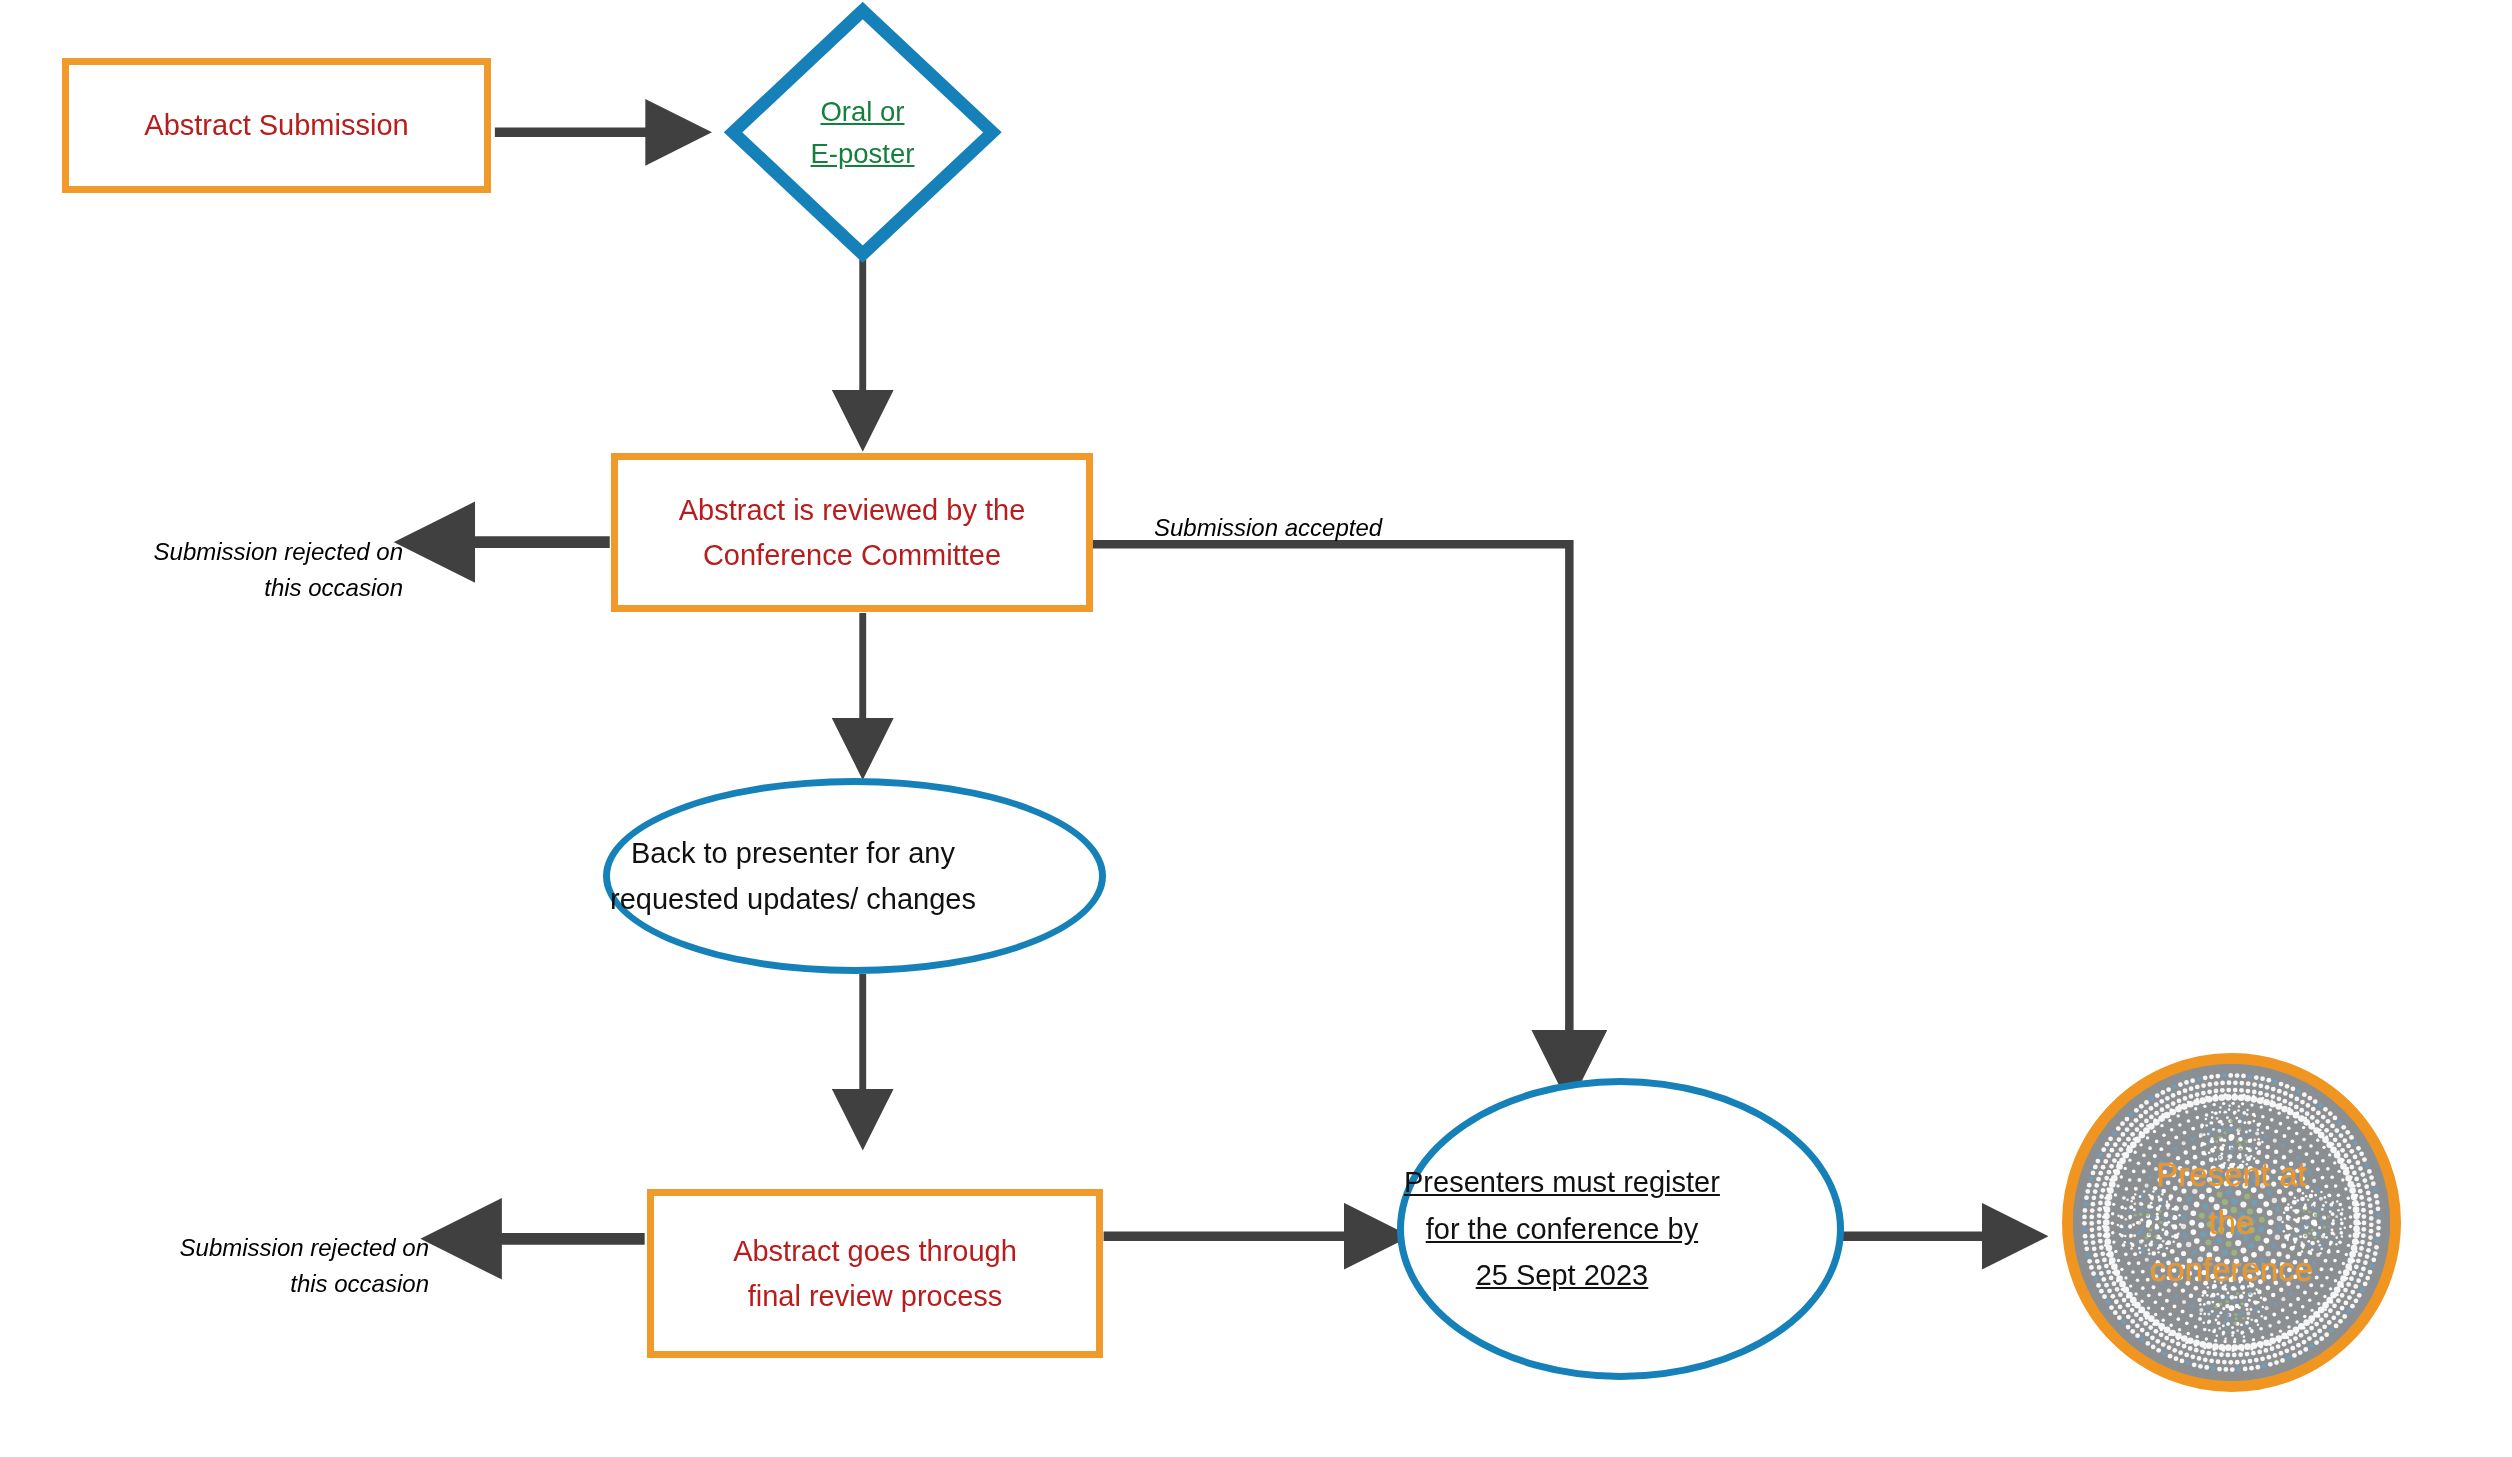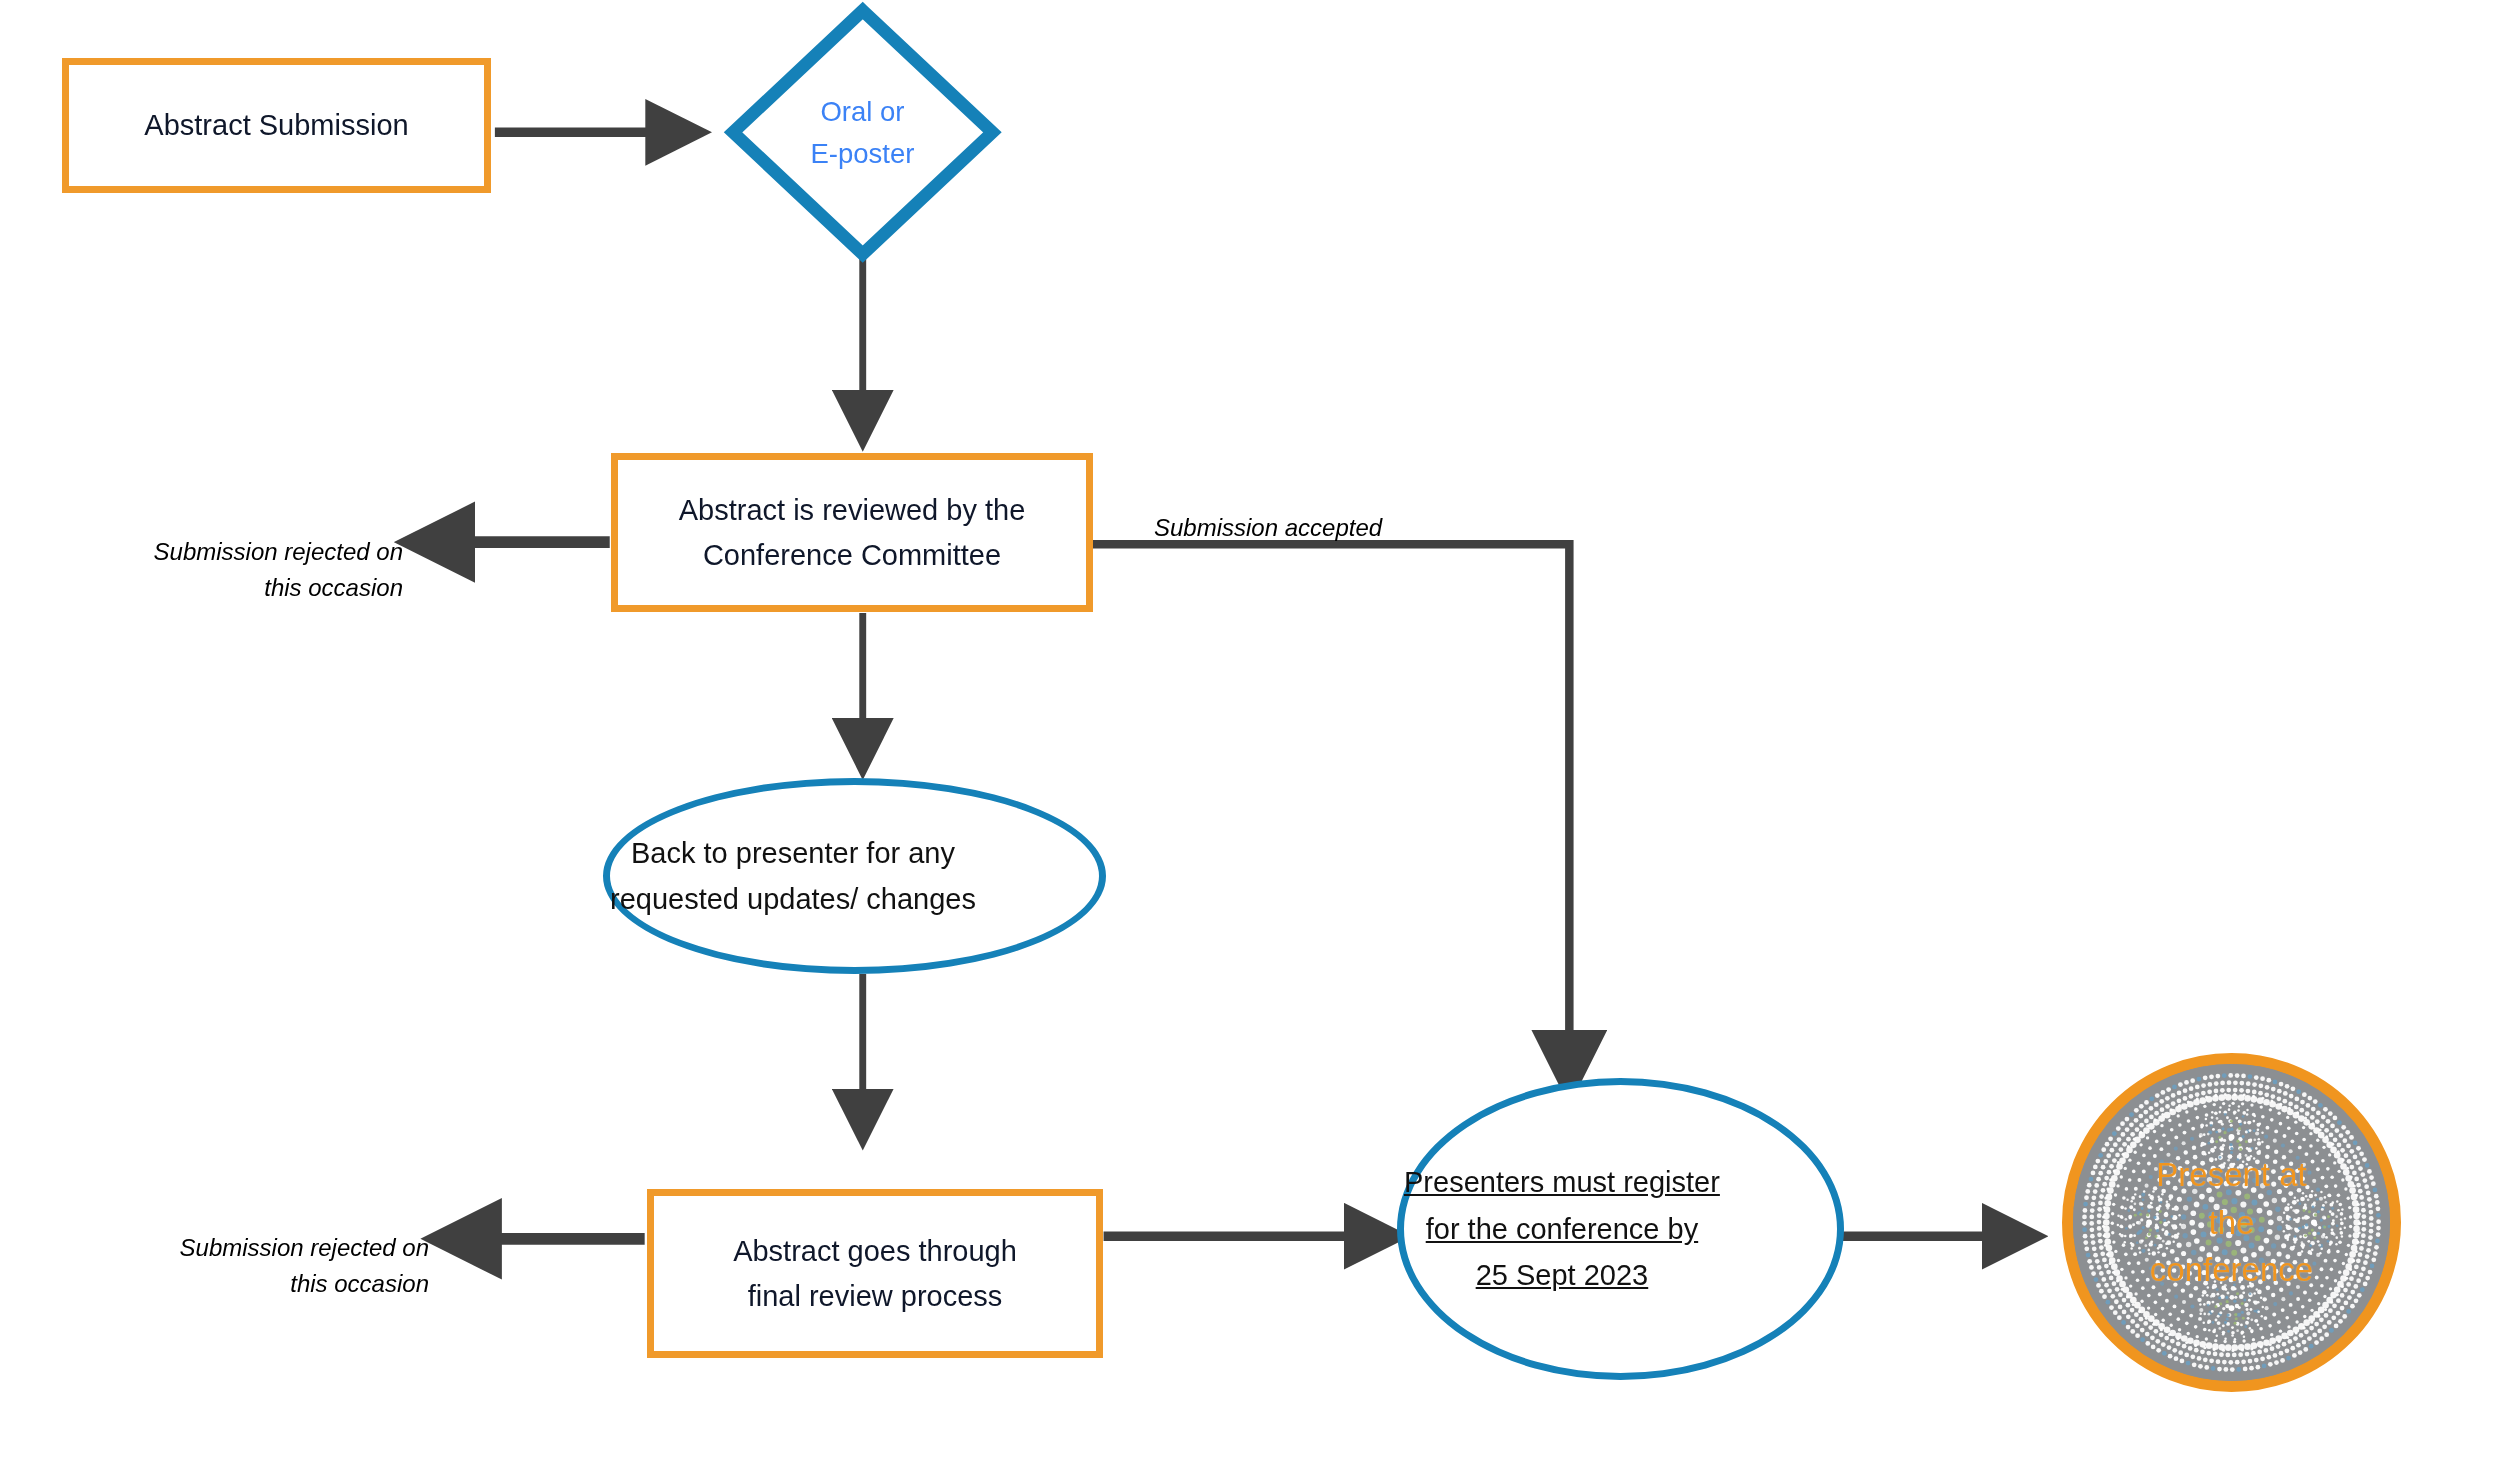--- a/index.html
+++ b/index.html
@@ -23,36 +23,37 @@
     top: 0;
     width: 2512px;
     height: 1458px;
   }
   .node-text {
     position: absolute;
     display: flex;
     align-items: center;
     justify-content: center;
     text-align: center;
-    color: #3b82f6;
+    color: #15803d;
     line-height: 1.52;
     pointer-events: none;
     white-space: pre-line;
+    text-decoration: underline;
   }
   .box-node {
     position: absolute;
     background: #ffffff;
     border: 7.4px solid #F09A2B;
     box-sizing: border-box;
     display: flex;
     align-items: center;
     justify-content: center;
     text-align: center;
     font-size: 29px;
-    color: #0f172a;
+    color: #b91c1c;
     line-height: 1.55;
     white-space: pre-line;
   }
   .ellipse-node {
     position: absolute;
     border: 7.4px solid #1581B8;
     border-radius: 50%;
     box-sizing: border-box;
     background: #ffffff;
     display: flex;

